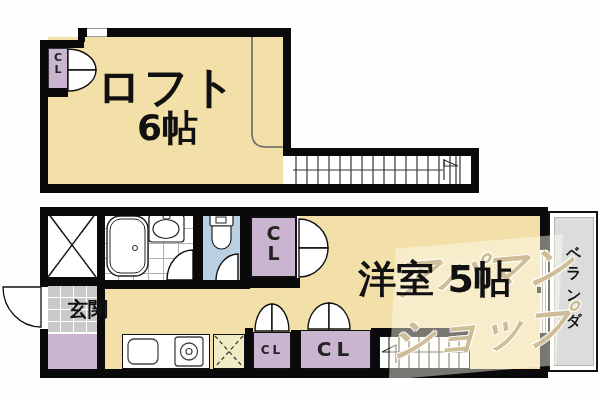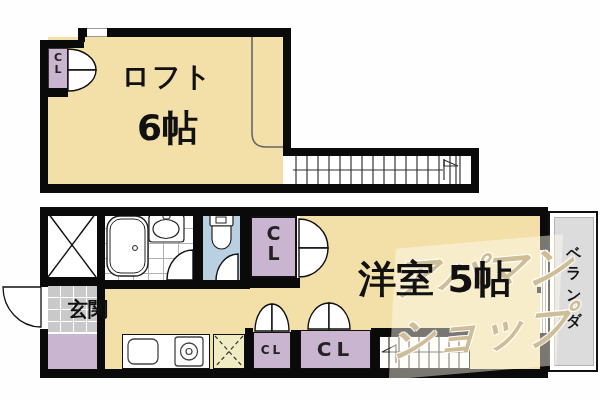--- a/index.html
+++ b/index.html
@@ -87,21 +87,21 @@
         <line x1="148" y1="0" x2="148" y2="28"></line>
       <line x1="159" y1="0" x2="159" y2="28"></line>
         <line x1="165" y1="0" x2="165" y2="28"></line>
       <line x1="169" y1="0" x2="169" y2="28"></line>
     </g>
     <line x1="2" y1="14" x2="152" y2="14" stroke="#333" stroke-width="1.2"></line>
     <line x1="153" y1="3" x2="153" y2="24" stroke="#333" stroke-width="1.2"></line>
     <polygon points="153,4 167,10 153,10" fill="none" stroke="#333" stroke-width="1.1"></polygon>
   </svg>
 
-  <div class="label" style="left:85px;top:58px;width:165px;font-size:28px;letter-spacing:2px;">ロフト</div>
+  <div class="label" style="left:85px;top:58px;width:165px;font-size:44px;letter-spacing:2px;">ロフト</div>
   <div class="label" style="left:85px;top:104px;width:165px;font-size:36px;">6帖</div>
 
   <div class="fill beige" style="left:300px;top:216px;width:240px;height:69px;"></div>
   <div class="fill beige" style="left:103px;top:285px;width:437px;height:84px;"></div>
 
   <div class="fill" style="left:47px;top:212px;width:50px;height:66px;background:#fff;"></div>
   <svg class="fixture" style="left:47px;top:212px;" width="50" height="66" viewBox="0 0 50 66">
     <line x1="1" y1="1" x2="49" y2="65" stroke="#111" stroke-width="1.4"></line>
     <line x1="49" y1="1" x2="1" y2="65" stroke="#111" stroke-width="1.4"></line>
   </svg>

